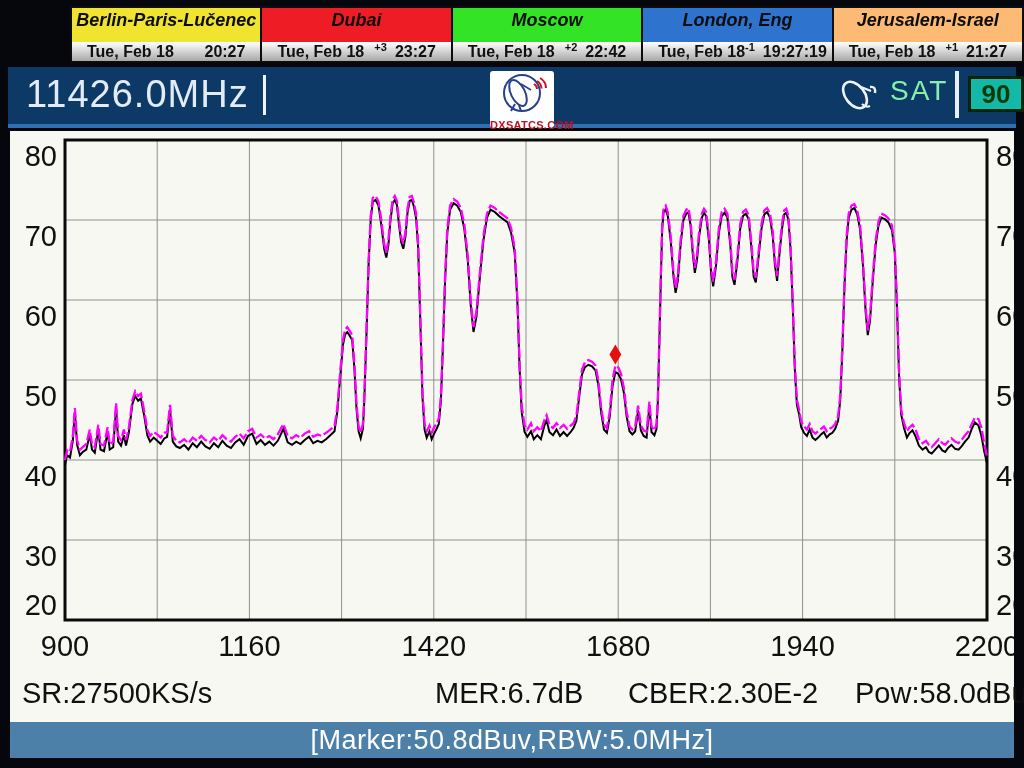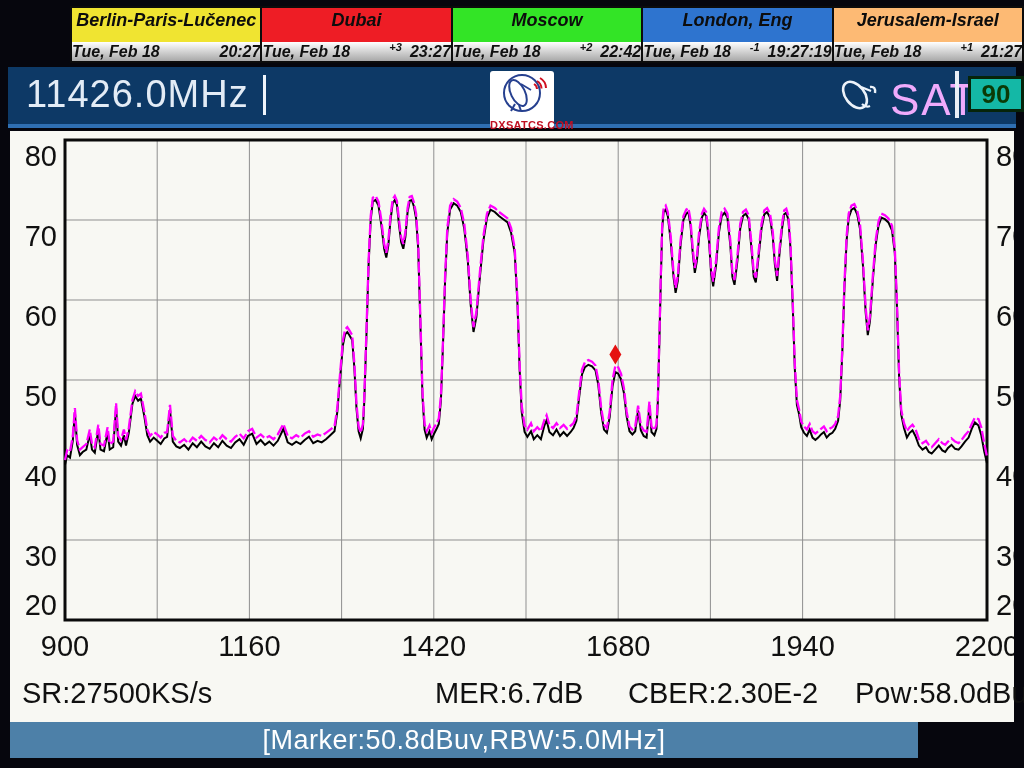--- a/index.html
+++ b/index.html
@@ -6,52 +6,52 @@
   .stage{position:relative;width:1024px;height:768px;background:#06060d;overflow:hidden;
          font-family:"Liberation Sans",sans-serif;}
 
   
   .clockbar{position:absolute;left:70px;top:6px;width:950px;height:53px;
             display:flex;background:#0c0c0c;border:2px solid #0c0c0c;gap:2px;}
   .clock-cell{flex:1;display:flex;flex-direction:column;min-width:0;}
   .clock-city{height:34px;line-height:24px;text-align:center;font-style:italic;font-weight:bold;
               font-size:18px;color:#0d0d0d;white-space:nowrap;overflow:hidden;}
   .clock-times{flex:1;background:linear-gradient(#ffffff,#a8a8a8);display:flex;align-items:center;
-               font-weight:bold;font-size:16px;color:#101010;padding:0 0;white-space:nowrap;font-style:italic;}
+               font-weight:bold;font-size:16px;color:#101010;padding:0 15px;white-space:nowrap;}
   .clock-date{flex:1;text-align:left;}
   .clock-offset{font-size:11px;font-weight:bold;transform:translateY(-5px);margin-right:8px;}
   .clock-time{text-align:right;}
 
   
   .header{position:absolute;left:8px;top:67px;width:1008px;height:57px;background:#0d3966;
           border-bottom:4px solid #2f6fb2;}
   .freq{position:absolute;left:12px;top:6px;display:flex;align-items:center;
         color:#e3ecf6;font-size:38px;letter-spacing:1px;margin-left:6px;}
   .cursor{display:inline-block;width:3px;height:40px;background:#eef4fb;margin-left:14px;}
   .logo{position:absolute;left:482px;top:4px;width:64px;height:57px;background:#ffffff;
         border-radius:3px;text-align:center;}
   .logo-caption{font-size:11px;font-weight:bold;color:#c01022;line-height:10px;letter-spacing:0.3px;}
   .sat-group{position:absolute;left:820px;top:0;width:188px;height:57px;}
   .dish-icon{position:absolute;left:8px;top:7px;}
-  .sat-label{position:absolute;left:62px;top:8px;color:#f0abfc;font-size:44px;letter-spacing:2px;}
+  .sat-label{position:absolute;left:62px;top:8px;color:#86efac;font-size:28px;letter-spacing:2px;}
   .vdivider{position:absolute;left:127px;top:4px;width:4px;height:47px;background:#e9eff7;}
   .green-box{position:absolute;left:140px;top:9px;width:50px;height:30px;background:#14b8a6;
              border:3px solid #06240a;color:#0b3a06;font-size:26px;font-weight:bold;
              text-align:center;line-height:30px;}
 
   
   .screen{position:absolute;left:10px;top:131px;width:1004px;height:591px;background:#f8f8f3;}
   #plot{position:absolute;left:0;top:0;}
   .info-row{position:absolute;left:0;top:546px;width:100%;height:38px;font-size:29px;color:#101010;}
   .info-row span{position:absolute;top:0;white-space:nowrap;}
   .sr-text{left:12px;} .provider-text{left:218px;} .mer-text{left:425px;}
   .cber-text{left:618px;} .pow-text{left:845px;}
 
   
-  .marker-bar{position:absolute;left:10px;top:722px;width:908px;height:36px;background:#4d80a8;
+  .marker-bar{position:absolute;left:10px;top:722px;width:1004px;height:36px;background:#4d80a8;
               color:#ffffff;font-size:27px;text-align:center;line-height:36px;letter-spacing:0.5px;}
 </style>
 </head>
 <body>
 
 <div class="stage">
 
   <div class="clockbar" id="clockbar">
       <div class="clock-cell">
         <div class="clock-city" style="background: rgb(240, 228, 49);">Berlin-Paris-Lučenec</div>

